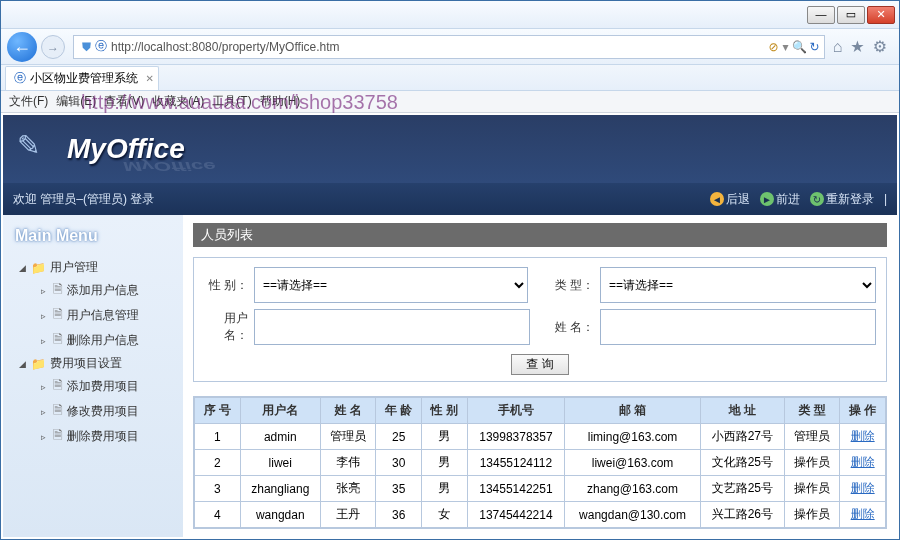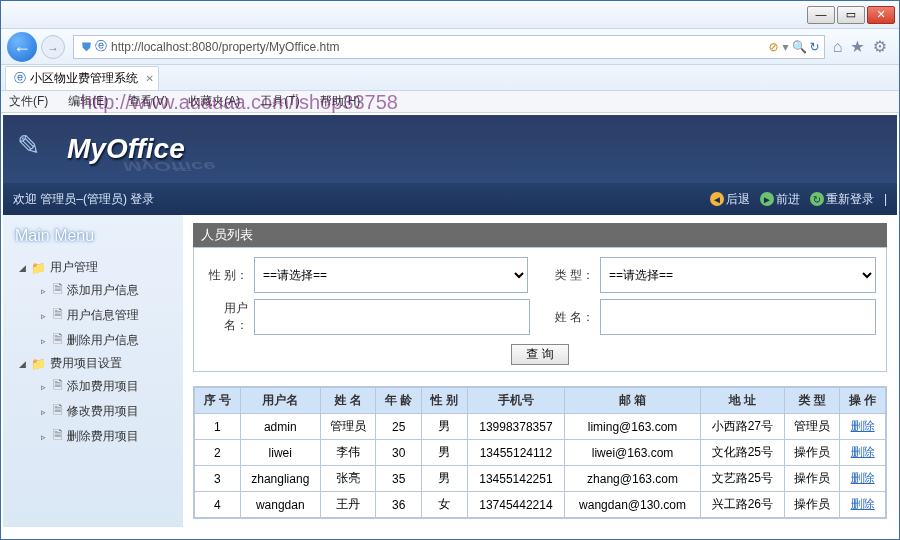--- a/index.html
+++ b/index.html
@@ -13,46 +13,46 @@
 .navfwd{width:24px;height:24px;border-radius:50%;background:#e6eef8;border:1px solid #b7c8de;display:flex;align-items:center;justify-content:center;color:#7a8aa0;margin-left:4px}
 .urlbox{flex:1;height:24px;border:1px solid #b7c8de;background:#fff;margin:0 8px;display:flex;align-items:center;padding:0 4px}
 .urlbox .shield{color:#4a90d9;margin:0 4px}
 .urlbox .ieicon{color:#2a6ac2;margin-right:4px}
 .urlbox input{flex:1;border:none;outline:none;font-size:12px;color:#555}
 .navicons{display:flex;align-items:center;gap:8px;padding-right:6px}
 .navicons span{color:#7a8aa0;font-size:16px;cursor:pointer}
 .tabstrip{height:26px;background:linear-gradient(#f1f6fc,#e6effa);display:flex;align-items:flex-end;padding-left:4px;border-bottom:1px solid #c6d7ea}
 .tab{height:24px;border:1px solid #c6d7ea;border-bottom:none;background:#fff;padding:0 20px 0 8px;display:flex;align-items:center;gap:4px;position:relative;border-radius:2px 2px 0 0}
 .tab .x{position:absolute;right:4px;color:#888;font-size:10px}
-.menubar{height:22px;background:#f4f6f9;display:flex;align-items:center;gap:20px;padding:0 8px;border-bottom:1px solid #d0d6df;color:#333}
+.menubar{height:22px;background:#f4f6f9;display:flex;align-items:center;gap:8px;padding:0 8px;border-bottom:1px solid #d0d6df;color:#333}
 .menubar span{cursor:pointer}
 .watermark{position:absolute;left:80px;top:90px;font-size:20px;color:#701a75;opacity:.6;font-family:Arial;pointer-events:none}
 .page{height:428px;overflow:auto}
 .banner{height:70px;background:linear-gradient(#2a3e66,#2f4a7a);display:flex;align-items:center;padding-left:14px;border:2px solid #fff;border-bottom:none;position:relative}
 .banner .logo{width:40px;height:40px;color:#a9c4e8;font-size:28px;margin-right:10px}
 .banner .title{color:#fff;font-size:28px;font-weight:bold;font-style:italic;text-shadow:1px 2px 2px #0a1530}
 .banner .mirror{position:absolute;left:120px;bottom:4px;color:#63789e;font-size:22px;transform:scaleY(-.6);opacity:.45;font-style:italic;font-weight:bold}
 .welcomebar{height:24px;background:linear-gradient(#26406c,#1b3258);color:#d7e4f6;display:flex;align-items:center;justify-content:space-between;padding:16px 10px;border:2px solid #fff;border-top:none;border-bottom:none}
 .welcomebar .links{display:flex;gap:10px;align-items:center}
 .welcomebar .links a{color:#d7e4f6;text-decoration:none;cursor:pointer}
 .welcomebar .dot{display:inline-flex;width:14px;height:14px;border-radius:50%;align-items:center;justify-content:center;font-size:10px;color:#19304f;margin-right:2px}
 .dot.o{background:#f4b43e}.dot.g{background:#6ec26e}
 .body{display:flex;border:2px solid #fff;border-top:none}
 .sidebar{width:180px;background:linear-gradient(#e9f1fb,#dae7f5);padding:8px 6px}
-.sidetitle{color:#fff;font-size:16px;font-weight:normal;padding:4px 6px;text-shadow:0 0 4px #7aa0d0,0 0 2px #547db5}
+.sidetitle{color:#fff;font-size:16px;font-weight:bold;padding:4px 6px;text-shadow:0 0 4px #7aa0d0,0 0 2px #547db5}
 .tree{margin-top:8px;color:#333}
 .tree .node{display:flex;align-items:center;gap:4px;padding:2px 0;cursor:pointer}
 .tree .lvl1{padding-left:10px}
 .tree .lvl2{padding-left:32px}
 .tree .arrow{font-size:9px;color:#555;width:8px}
 .tree .folder{color:#2a6ac2}
 .tree .file{color:#777}
 .content{flex:1;background:#fff;padding:8px 10px}
 .ctitle{background:#6b6b6b;color:#fff;padding:3px 8px;font-size:13px}
-.filterbox{border:1px solid #b7c8de;padding:6px 0}
+.filterbox{border:1px solid #b7c8de;margin-top:10px;padding:6px 0}
 .frow{display:flex}
 .fcell{flex:1;display:flex;align-items:center;padding:3px 10px}
 .flabel{width:50px;text-align:right;padding-right:6px;color:#333}
 .fcell input,.fcell select{flex:1;height:36px;border:1px solid #9fb4cf;padding:0 4px;background:#fff}
 .qbtn{display:block;margin:6px auto 0;padding:1px 14px;border:1px solid #888;background:linear-gradient(#fafafa,#e4e4e4);cursor:pointer}
 .tablewrap{border:1px solid #b7c8de;margin-top:14px}
 table{width:100%;border-collapse:collapse}
 th,td{border:1px solid #b7c8de;padding:4px 6px;text-align:center;font-size:12px}
 th{background:#cfe2f7;color:#333;font-weight:bold}
 td a{color:#2a6ac2;text-decoration:underline;cursor:pointer}

